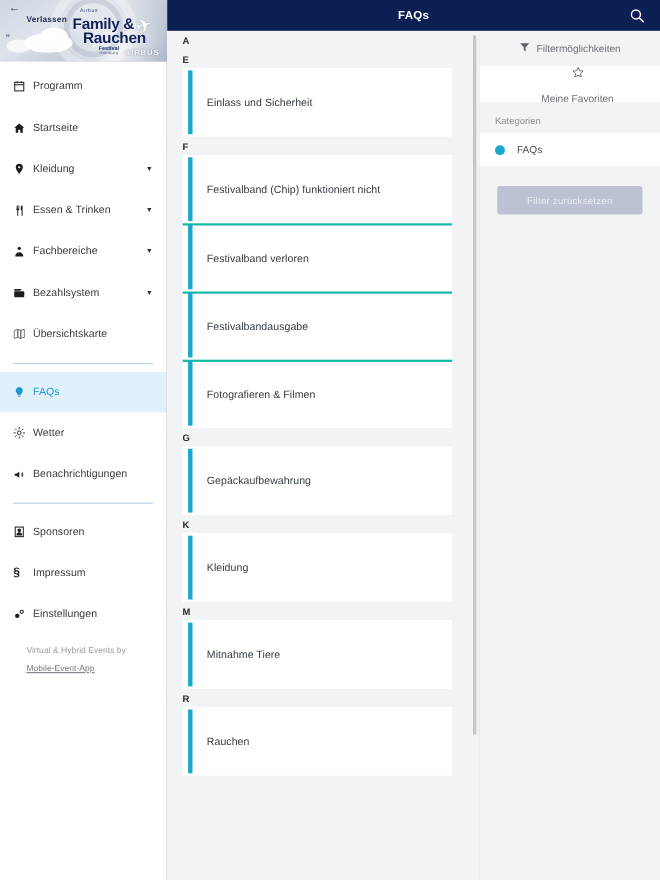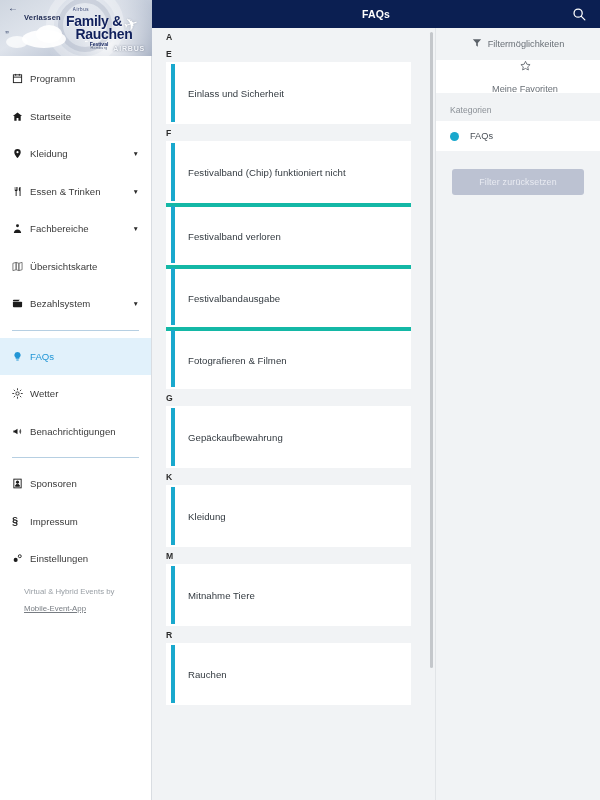--- a/index.html
+++ b/index.html
@@ -135,21 +135,21 @@
   .list-scroll { height: 772px; overflow: hidden; position: relative; padding-right: 12px; }
   .sec-head {
     background: #f1f3f5; padding: 4px 0 3px 14px;
     font-size: 8.6px; font-weight: bold; color: #2b2b2b; letter-spacing: .3px;
   }
   .group { background: #ffffff; margin: 0 12px 0 14px; position: relative; }
   .row {
     position: relative; display: flex; align-items: center; min-height: 62px;
     padding: 0 12px 0 22px; cursor: pointer; background: #ffffff;
   }
-  .row + .row { border-top: 4px solid #14b8a6; }
+  .row + .row { border-top: 2px solid #14b8a6; }
   .row .bar {
     position: absolute; left: 5px; top: 2px; bottom: 2px; width: 4px;
     background: #19a8cd; border-radius: 0;
   }
   .row + .row .bar { top: -1px; }
   .row .txt { font-size: 9.6px; color: #333a40; letter-spacing: .05px; }
 
   .list-sb {
     position: absolute; right: 2px; top: 32px; width: 3px; height: 636px;
     background: #c4c7cb; border-radius: 2px; cursor: pointer;
@@ -278,35 +278,35 @@
               <svg width="11" height="11" viewBox="0 0 24 24" fill="#1c1c1c">
                 <circle cx="12" cy="6" r="3.2"></circle>
                 <path d="M4 22c0-4.6 3.6-8 8-8s8 3.4 8 8z"></path>
               </svg>
             </span>
             <span class="lbl">Fachbereiche</span>
             <span class="caret">▼</span>
           </div>
           <div class="nav-item">
             <span class="ico">
+              <svg width="11" height="11" viewBox="0 0 24 24" fill="#1c1c1c">
+                <path d="M2 7h12l3-3H4a2 2 0 0 0-2 2z"></path>
+                <rect x="2" y="8" width="20" height="12" rx="2"></rect>
+              </svg>
+            </span>
+            <span class="lbl">Bezahlsystem</span>
+            <span class="caret">▼</span>
+          </div>
+          <div class="nav-item">
+            <span class="ico">
               <svg width="11" height="11" viewBox="0 0 24 24" fill="none" stroke="#6a6a6a" stroke-width="1.9">
                 <path d="M2 5l7-2v16l-7 2zM9 3l6 2v16l-6-2zM15 5l7-2v16l-7 2z"></path>
               </svg>
             </span>
             <span class="lbl">Übersichtskarte</span>
-          </div>
-          <div class="nav-item">
-            <span class="ico">
-              <svg width="11" height="11" viewBox="0 0 24 24" fill="#1c1c1c">
-                <path d="M2 7h12l3-3H4a2 2 0 0 0-2 2z"></path>
-                <rect x="2" y="8" width="20" height="12" rx="2"></rect>
-              </svg>
-            </span>
-            <span class="lbl">Bezahlsystem</span>
-            <span class="caret">▼</span>
           </div>
           <div class="nav-sep"></div>
           <div class="nav-item active">
             <span class="ico">
               <svg width="11" height="11" viewBox="0 0 24 24" fill="currentColor">
                 <path d="M12 2a7 7 0 0 0-4 12.7V17h8v-2.3A7 7 0 0 0 12 2z"></path>
                 <rect x="9" y="18.5" width="6" height="2.2" rx="1"></rect>
               </svg>
             </span>
             <span class="lbl">FAQs</span>

